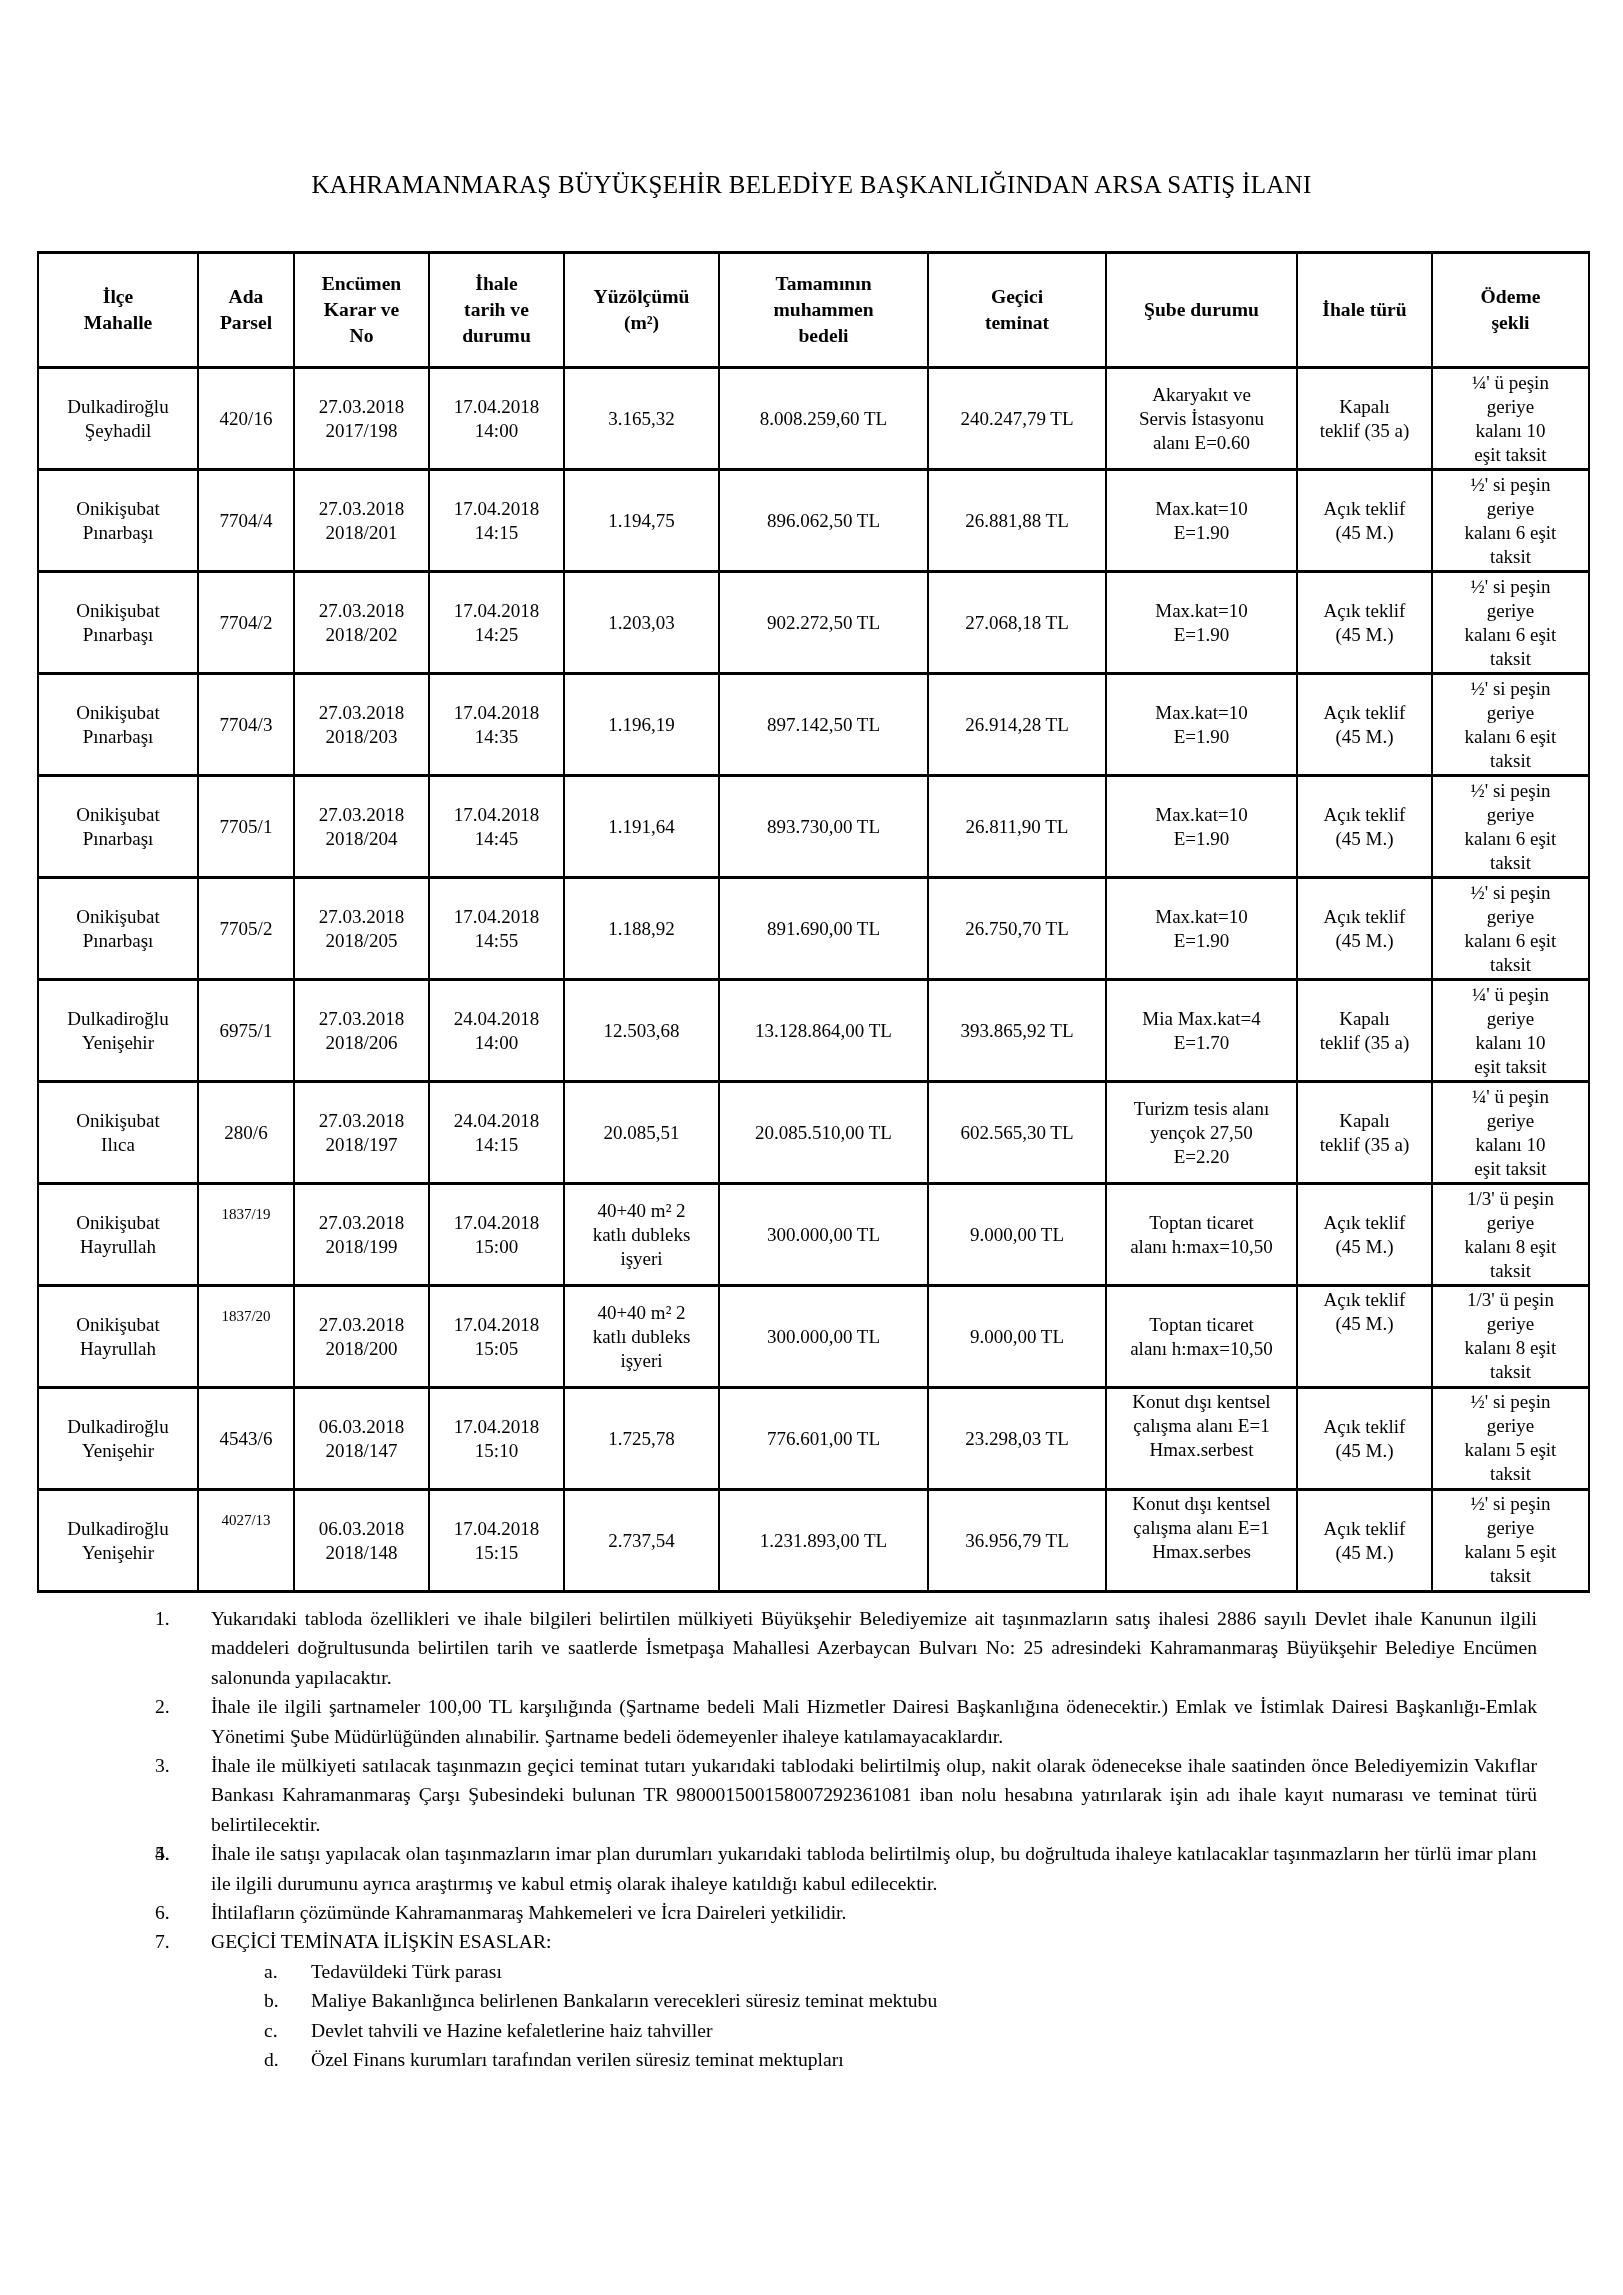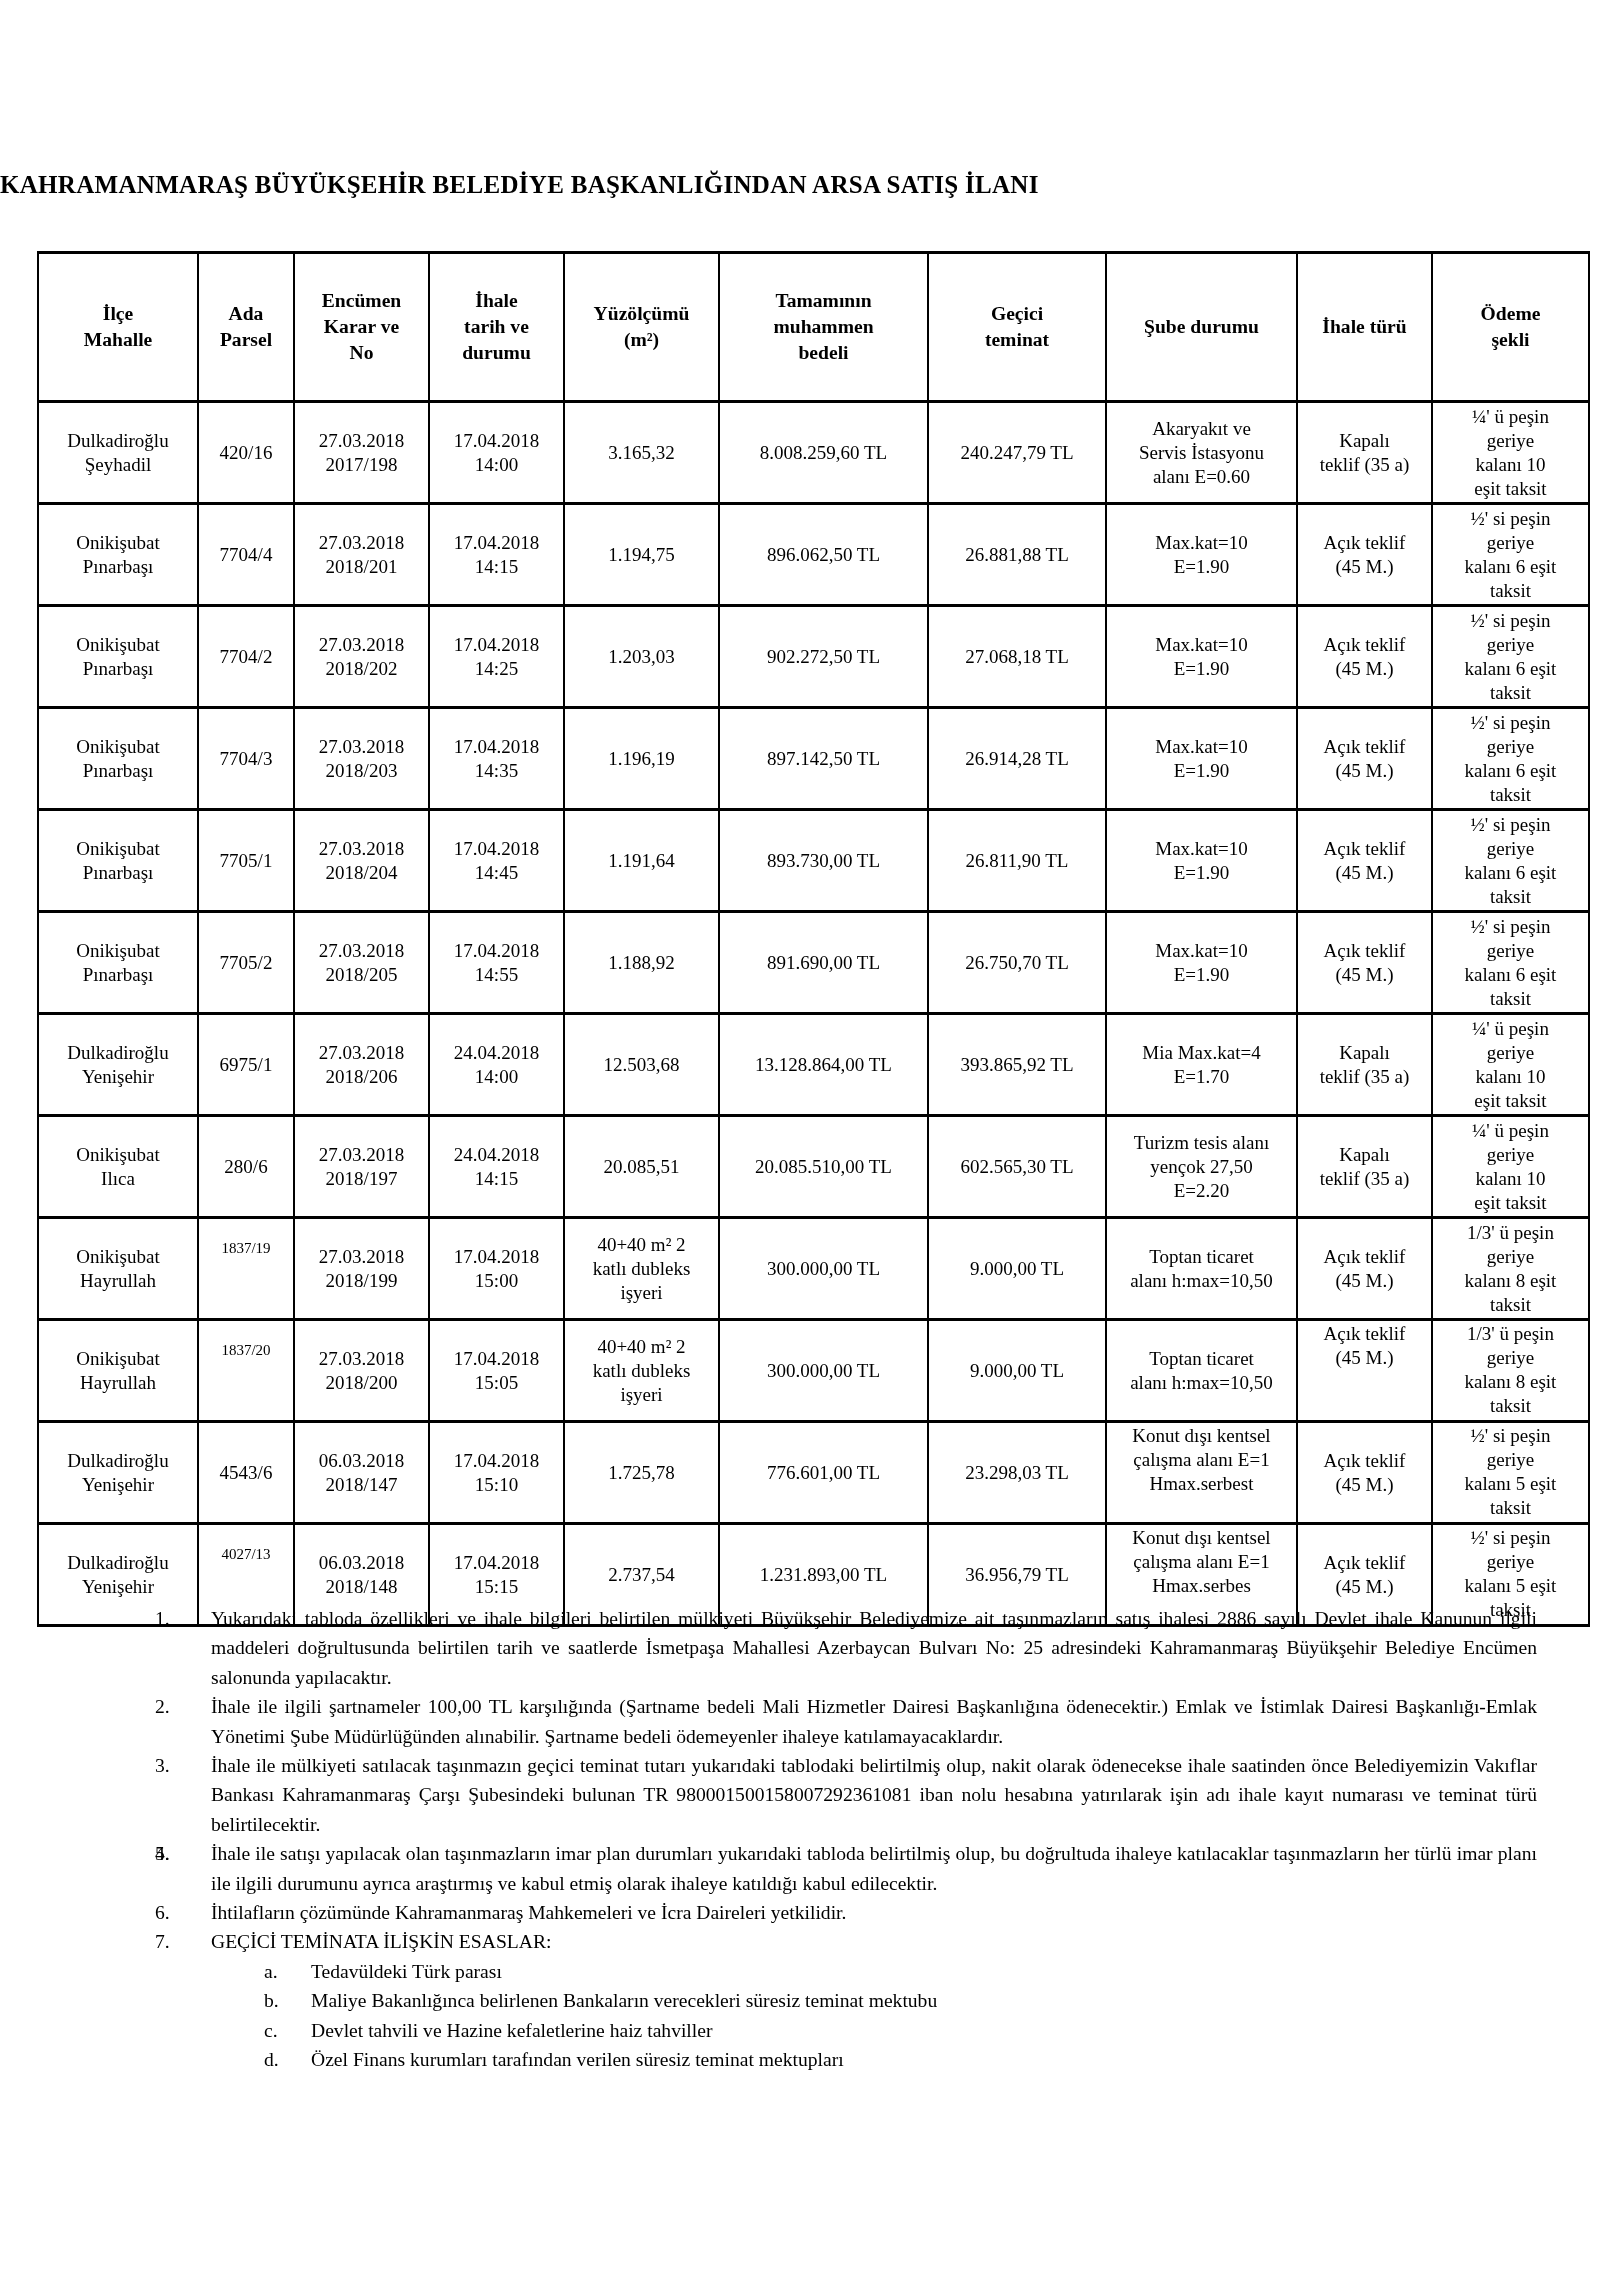--- a/index.html
+++ b/index.html
@@ -10,23 +10,23 @@
     height:2295px;
     color:#000;
     font-family:"Liberation Serif", serif;
     overflow:hidden;
   }
   .page-title {
     position:absolute;
     top:171px;
     left:0;
     width:100%;
-    text-align:left;
+    text-align:center;
     font-size:25px;
-    font-weight:700;
+    font-weight:400;
     letter-spacing:0.3px;
   }
   table.sale-table {
     position:absolute;
     top:251px;
     left:37px;
     width:1552px;
     border-collapse:collapse;
     table-layout:fixed;
   }
@@ -36,21 +36,21 @@
     border-top:3.9px solid #000;
     border-bottom:3.9px solid #000;
     text-align:center;
     vertical-align:middle;
     white-space:pre-line;
     font-size:19px;
     line-height:24px;
     padding:1.3px 3.9px;
     overflow:hidden;
   }
-  .sale-table thead tr { height:149px; }
+  .sale-table thead tr { height:115px; }
   .sale-table tbody tr { height:102px; }
   .sale-table th {
     font-weight:700;
     font-size:19.6px;
     line-height:26px;
   }
   
   .sale-table tbody tr:nth-child(9)  td:nth-child(2),
   .sale-table tbody tr:nth-child(10) td:nth-child(2),
   .sale-table tbody tr:nth-child(12) td:nth-child(2) {

